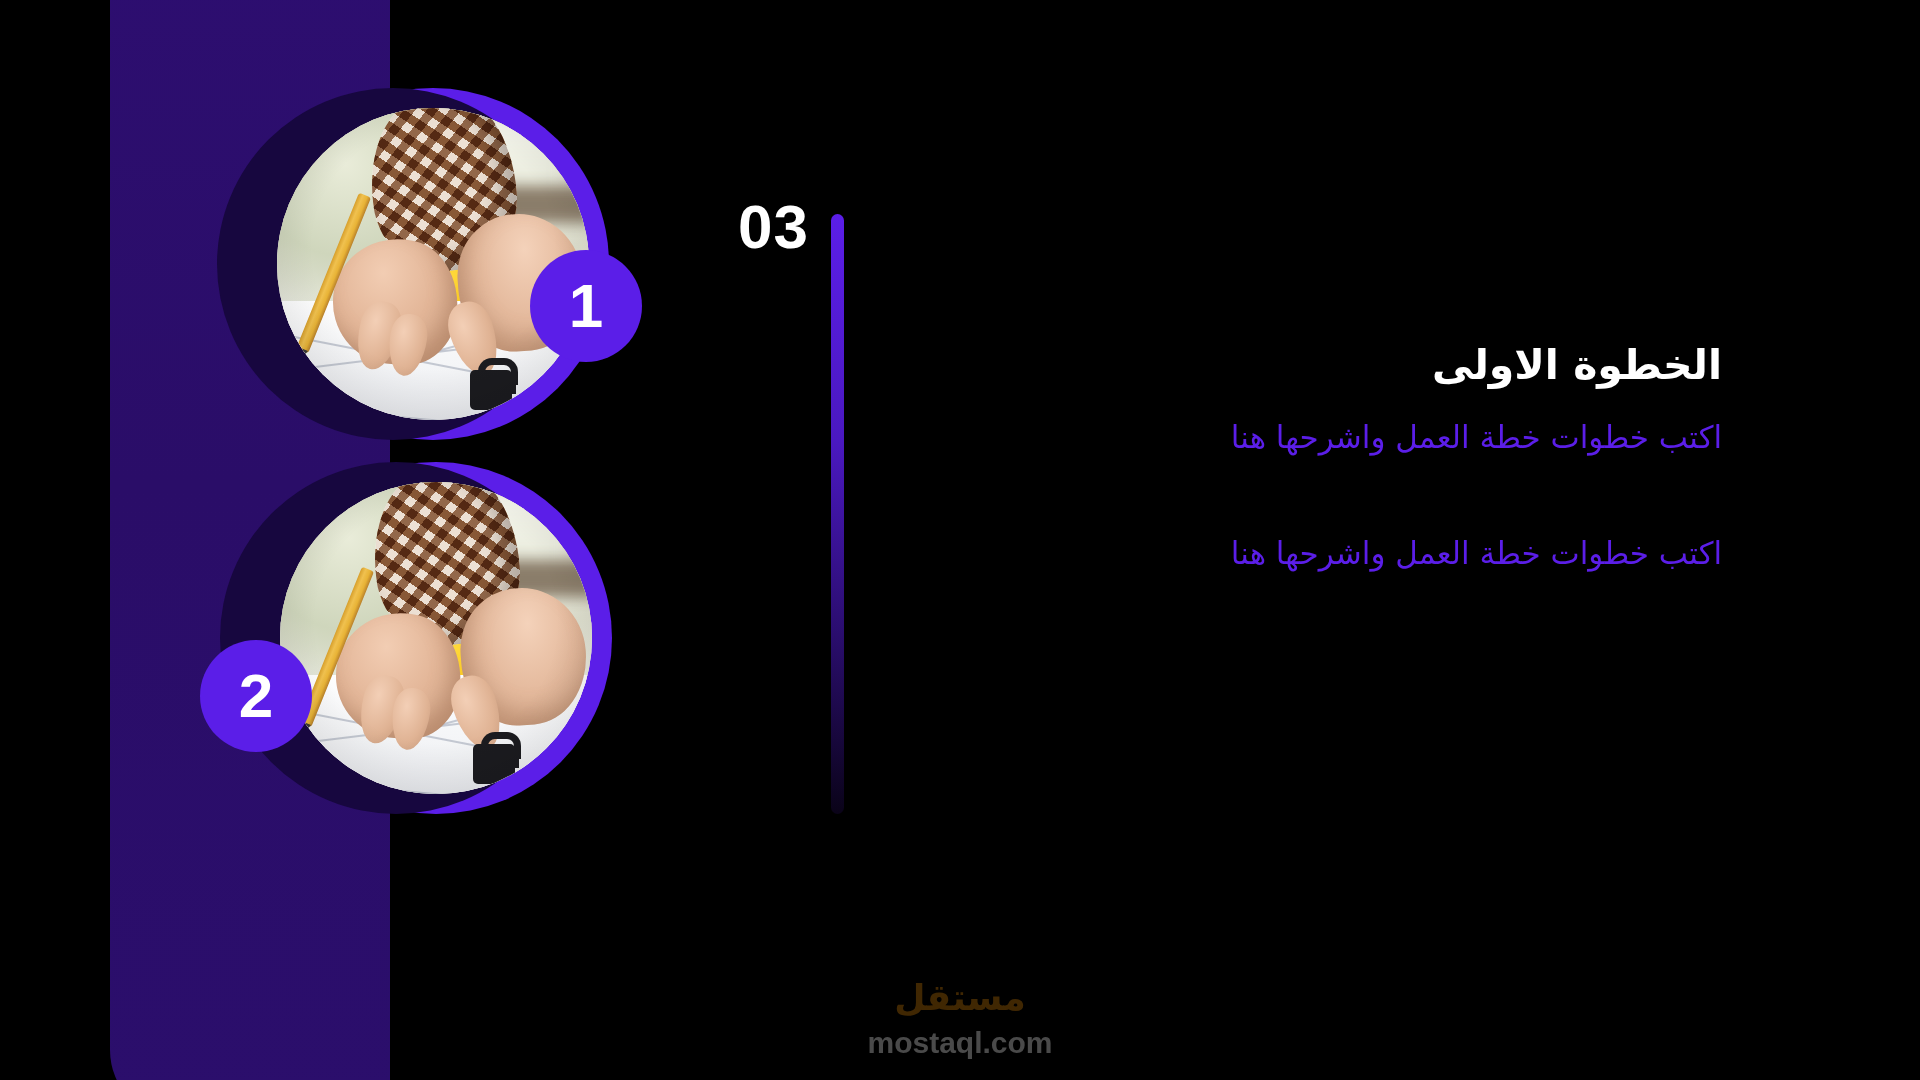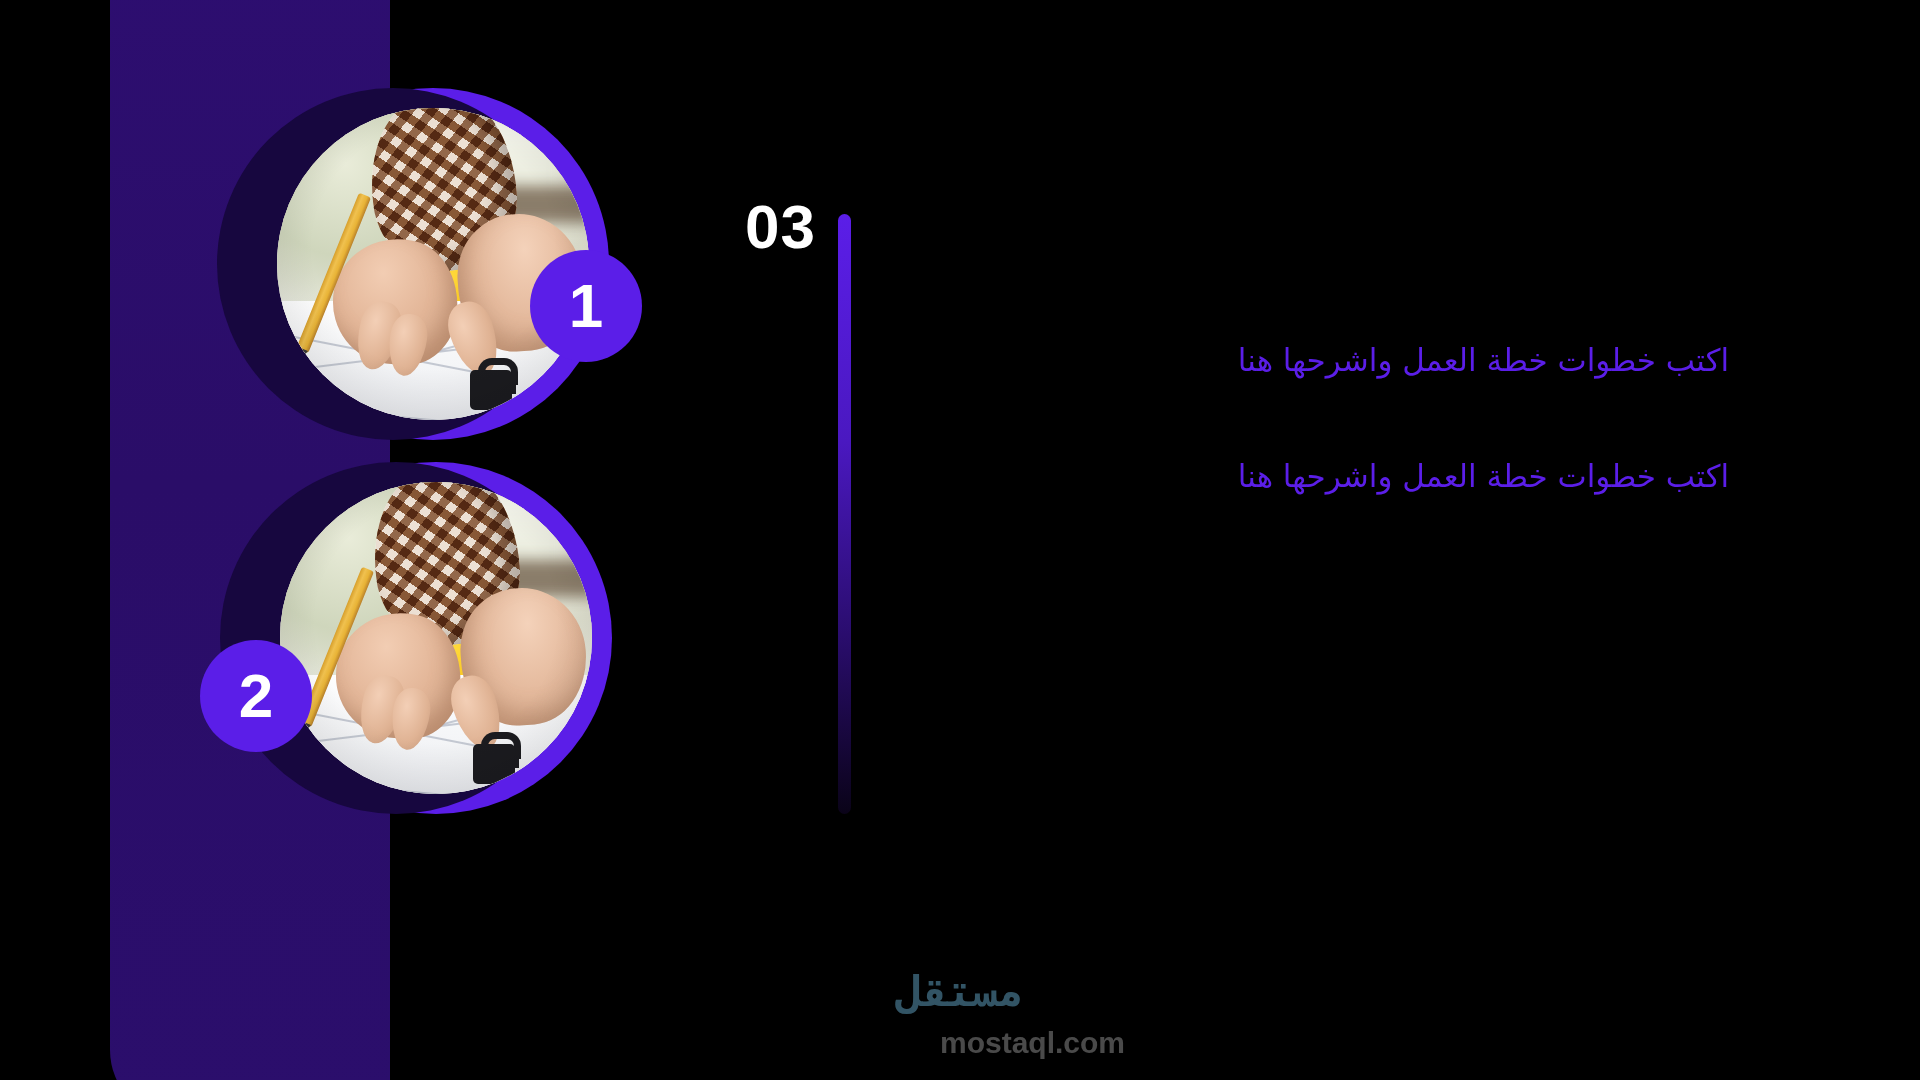--- a/index.html
+++ b/index.html
@@ -201,21 +201,21 @@
     font-weight: 700;
     line-height: 1;
     font-family: "Liberation Sans", sans-serif;
   }
   .media-block.one .badge { left: 285px; top: 172px; }
   .media-block.two .badge { left: -30px; top: 190px; }
 
   
   .content {
     position: absolute;
-    right: 75px;
+    right: 82px;
     top: 190px;
     width: 1100px;
     text-align: right;
     direction: rtl;
   }
 
   .title-row {
     display: flex;
     flex-direction: row-reverse;
     align-items: flex-start;
@@ -283,36 +283,34 @@
   .watermark {
     position: absolute;
     left: 50%;
     transform: translateX(-50%);
     bottom: 22px;
     width: 330px;
     text-align: center;
     opacity: .40;
   }
   .wm-ar {
-    color: #7dd3fc;
-    font-size: 42px;
+    color: #a16207;
+    font-size: 36px;
     font-weight: 700;
     line-height: 1;
     letter-spacing: 1px;
-    font-family: Liberation Mono, monospace;
   }
   .wm-en {
     color: #b9b9b9;
     font-size: 30px;
     font-weight: 700;
     line-height: 1;
     margin-top: 12px;
     font-family: "Liberation Sans", sans-serif;
     direction: ltr;
-    text-align: right;
   }
 </style>
 </head>
 <body>
 
 <div class="slide">
 
   <div class="left-panel"></div>
 
   <div class="media-block one">
@@ -381,20 +379,21 @@
 
     <div class="title-row">
       <div class="section-number">03</div>
       <div class="divider-wrap">
         <div class="divider"></div>
       </div>
     </div>
 
     <div class="steps">
       <div class="step">
+        <h2 class="step-title">الخطوة الاولى</h2>
         <p class="step-body">اكتب خطوات خطة العمل واشرحها هنا</p>
       </div>
       <div class="step">
         <p class="step-body">اكتب خطوات خطة العمل واشرحها هنا</p>
       </div>
     </div>
 
   </div>
 
   <div class="watermark">

